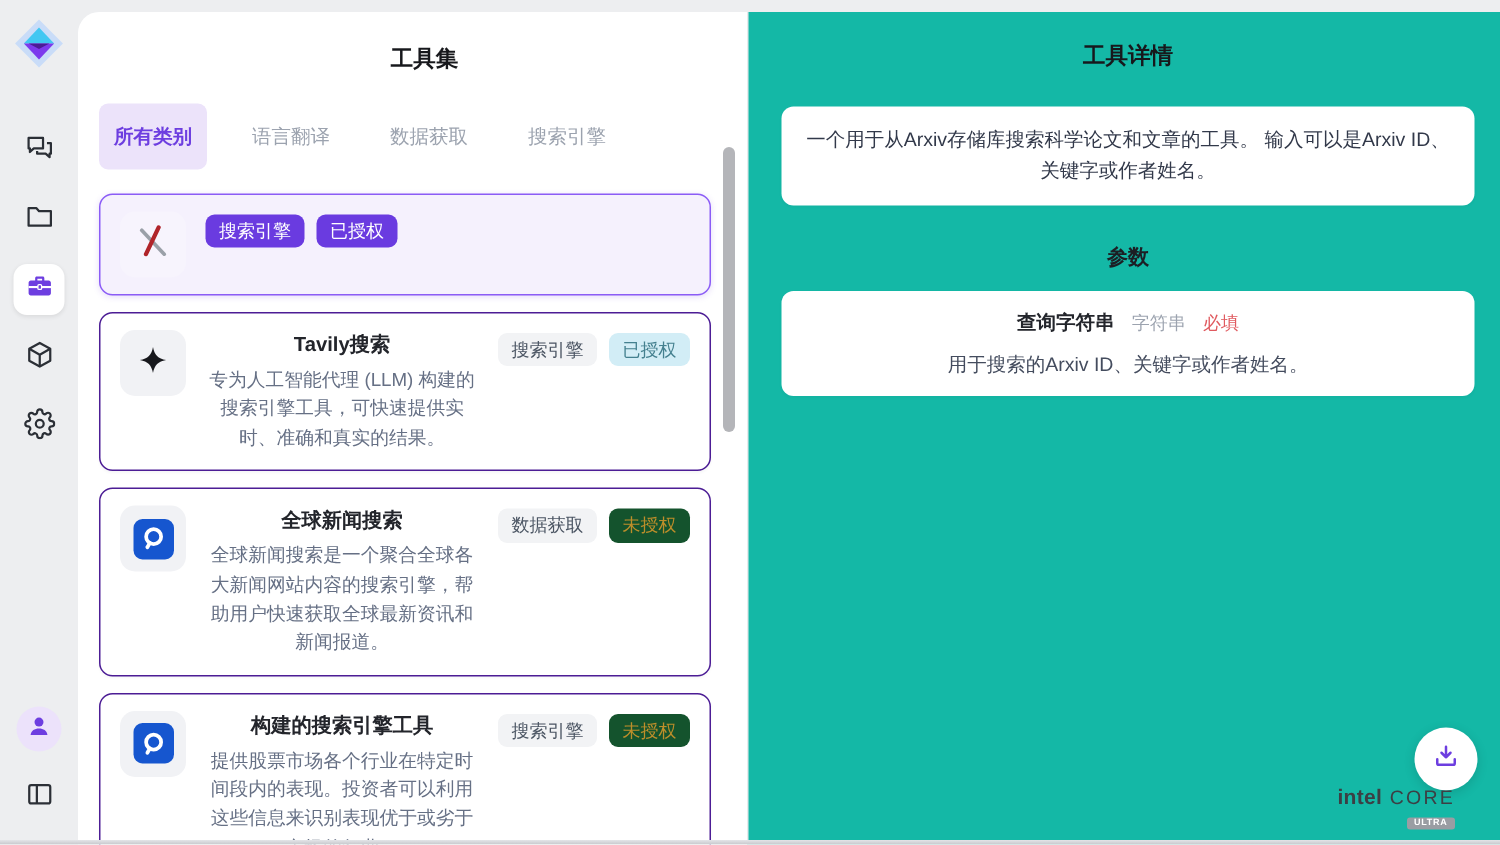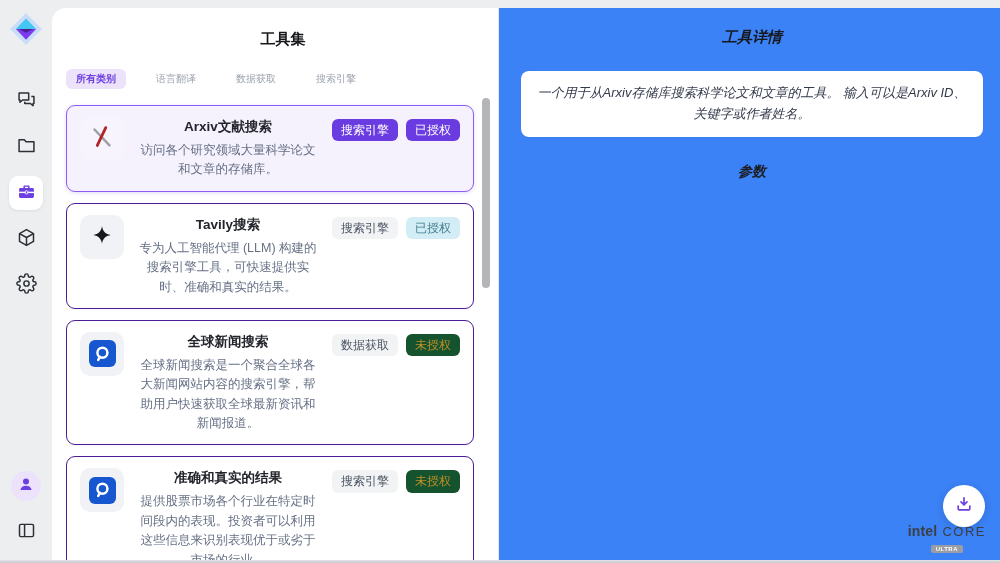--- a/index.html
+++ b/index.html
@@ -31,21 +31,21 @@
   
   .surface {
     position:absolute; left:52px; top:8px; right:0; bottom:0;
     background:#ffffff; border-top-left-radius:14px; display:flex; overflow:hidden;text-align:center;
   }
 
   
   .list-col { width:446px; padding:18px 0 0 14px; position:relative; }
   .list-title { font-size:15px; font-weight:700; color:#17181c; margin:4px 0 20px 2px; }
   .tabs { display:flex; align-items:center; gap:20px; margin-bottom:16px; }
-  .tab { font-size:10px; color:#9ca3af; padding:3px 10px; border-radius:6px; cursor:pointer; white-space:nowrap; }
+  .tab { font-size:13px; color:#9ca3af; padding:13px 10px; border-radius:6px; cursor:pointer; white-space:nowrap; }
   .tab.active { background:#ece3fa; color:#6d3ee0; font-weight:600; }
 
   .cards { width:408px; display:flex; flex-direction:column; gap:11px; }
   .card {
     background:#ffffff; border:1px solid #4c1d95; border-radius:9px;
     padding:11px 13px; display:flex; gap:13px; cursor:pointer;
     box-shadow:0 1px 2px rgba(15,23,42,.04);
   }
   .card.selected { background:#f5f1fd; border:1.5px solid #8b5cf6; box-shadow:0 1px 4px rgba(109,62,224,.18); }
   .card-icon {
@@ -66,38 +66,38 @@
   .b-gray   { background:#f2f3f5; color:#4b5563; }
   .b-cyan   { background:#d2edf6; color:#44808f; }
   .b-yellow { background:#14532d; color:#bd8e2a; }
 
   .scroll-thumb {
     position:absolute; right:8px; top:90px; width:8px; height:190px;
     background:#b4b5b9; border-radius:4px; cursor:grab;
   }
 
   
-  .detail-col { flex:1; background:#3b82f6; border-left:1px solid #e8e9ec; padding:20px 17px 0 22px;font-style:italic; }
+  .detail-col { flex:1; background:#14b8a6; border-left:1px solid #e8e9ec; padding:20px 17px 0 22px; }
   .detail-title { font-size:15px; font-weight:700; color:#17181c; margin-bottom:24px; }
   .section-head { font-size:14px; font-weight:700; color:#1c1e24; margin-bottom:13px; }
   .white-box { background:#ffffff; border-radius:8px; padding:12px 15px; box-shadow:0 1px 2px rgba(15,23,42,.03); margin-bottom:26px; }
   .intro-text { font-size:13px; color:#32394a; line-height:1.6; }
   .param-name { font-size:13px; font-weight:700; color:#23252b; }
   .param-type { font-size:12px; color:#9ca3af; margin-left:7px; }
   .param-required { font-size:12px; color:#e05a5f; margin-left:7px; }
   .param-desc { font-size:13px; color:#444c5e; margin-top:10px; }
 
   
   .fab {
     position:absolute; right:15px; bottom:36px; width:42px; height:42px; border-radius:50%;
     background:#ffffff; box-shadow:0 2px 8px rgba(0,0,0,.14);
     display:flex; align-items:center; justify-content:center; cursor:pointer; z-index:10;
   }
   .intel {
-    position:absolute; right:14px; bottom:9px; z-index:10; text-align:center;
+    position:absolute; right:30px; bottom:9px; z-index:10; text-align:right;
     color:#3c3f44; line-height:1;
   }
   .intel .row { display:flex; align-items:baseline; gap:5px; justify-content:flex-end; }
   .intel .i-intel { font-size:14px; font-weight:600; letter-spacing:.2px; }
   .intel .i-core { font-size:13px; font-weight:400; letter-spacing:1.5px; }
   .intel .i-ultra {
     display:inline-block; margin-top:2px; background:#9a9da3; color:#ffffff;
     font-size:6px; font-weight:700; letter-spacing:.5px; padding:1px 5px; border-radius:2px;
   }
   .bottom-edge { position:absolute; left:0; right:0; bottom:0; height:3px;
@@ -209,24 +209,20 @@
   <div class="card selected">
     <div class="card-icon">
       <span class="icv">
         <svg viewBox="0 0 32 32" width="30" height="30" fill="none" stroke-linecap="round">
           <path d="M8 8 L24 25" stroke="#9aa0a8" stroke-width="2.6"></path>
           <path d="M20 6 L11 25" stroke="#b0242a" stroke-width="3"></path>
         </svg>
       </span>
 
     </div>
-    <div class="card-body">
-      <div class="card-title">Arxiv文献搜索</div>
-      <div class="card-desc">访问各个研究领域大量科学论文和文章的存储库。</div>
-    </div>
     <div class="card-badges">
       <span class="badge badge-cat b-purple">搜索引擎</span>
       <span class="badge badge-auth b-purple">已授权</span>
     </div>
   </div>
 
   <div class="card">
     <div class="card-icon">
 
       <span class="icv">
@@ -272,21 +268,21 @@
 
       <span class="icv qbadge">
         <svg viewBox="0 0 24 24" width="20" height="20" fill="none" stroke="#ffffff" stroke-width="3" stroke-linecap="round">
           <circle cx="12.5" cy="10.5" r="6"></circle>
           <path d="M9.5 15.5 L7.5 19"></path>
         </svg>
       </span>
 
     </div>
     <div class="card-body">
-      <div class="card-title">准确和真实的结果</div>
+      <div class="card-title">构建的搜索引擎工具</div>
       <div class="card-desc">提供股票市场各个行业在特定时间段内的表现。投资者可以利用这些信息来识别表现优于或劣于市场的行业。</div>
     </div>
     <div class="card-badges">
       <span class="badge badge-cat b-gray">搜索引擎</span>
       <span class="badge badge-auth b-yellow">未授权</span>
     </div>
   </div>
 
 </div>
 
@@ -294,20 +290,28 @@
   </div>
 
   <div class="detail-col">
     <div class="detail-title">工具详情</div>
 
     <div class="white-box">
       <div class="intro-text">一个用于从Arxiv存储库搜索科学论文和文章的工具。 输入可以是Arxiv ID、关键字或作者姓名。</div>
     </div>
 
     <div class="section-head">参数</div>
+    <div class="white-box">
+      <div>
+        <span class="param-name">查询字符串</span>
+        <span class="param-type">字符串</span>
+        <span class="param-required">必填</span>
+      </div>
+      <div class="param-desc">用于搜索的Arxiv ID、关键字或作者姓名。</div>
+    </div>
   </div>
 </div>
 
 <div class="fab">
   <span>
     <svg viewBox="0 0 24 24" width="20" height="20" fill="none" stroke="#6d3ee0" stroke-width="2" stroke-linecap="round" stroke-linejoin="round">
       <path d="M12 4.5v8.5m0 0l-3.6-3.6M12 13l3.6-3.6"></path>
       <path d="M5 14.5v3.2c0 .7.6 1.3 1.3 1.3h11.4c.7 0 1.3-.6 1.3-1.3v-3.2"></path>
     </svg>
   </span>

